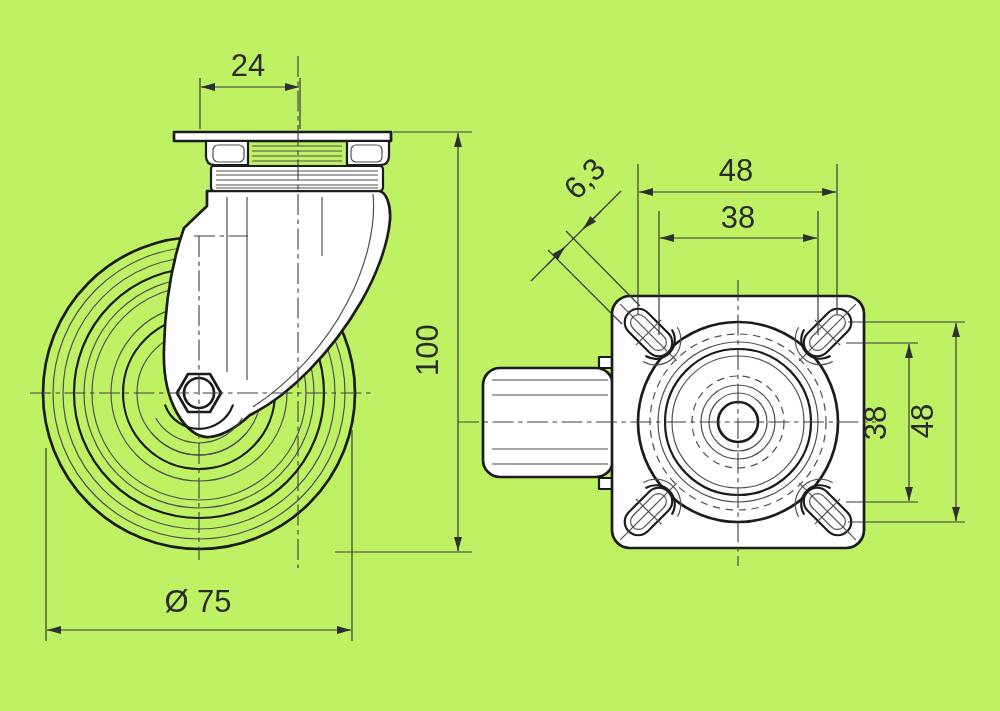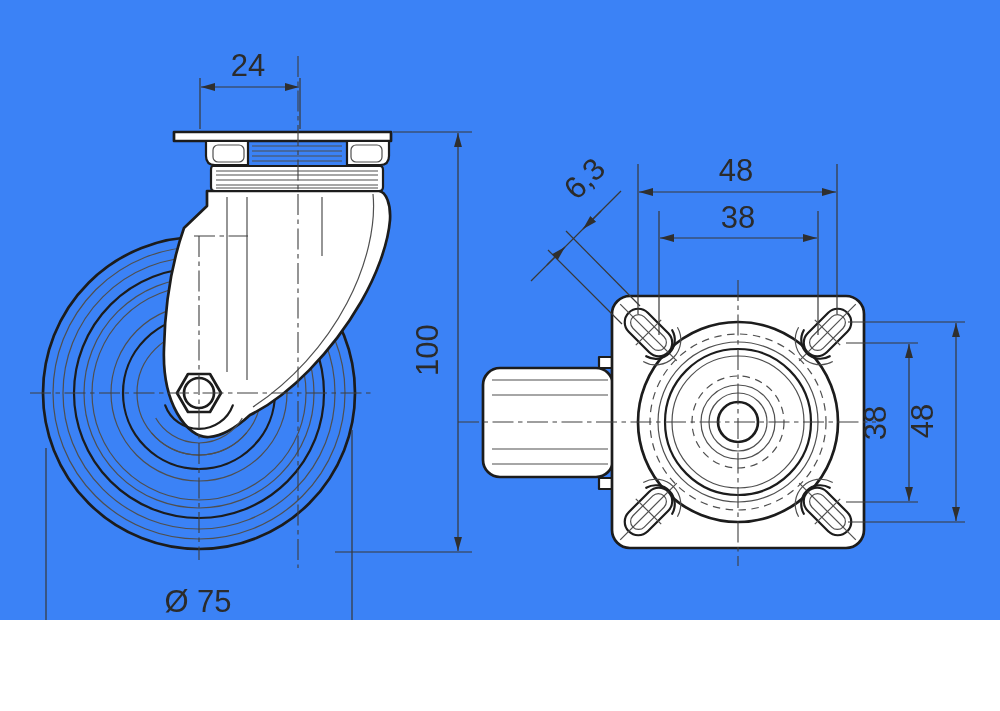--- a/index.html
+++ b/index.html
@@ -1,16 +1,16 @@
 <!DOCTYPE html>
 <html><head>
 <meta charset="utf-8">
 <style>
   html,body{margin:0;padding:0;background:#ffffff;}
-  .stage{width:1000px;height:620px;position:relative;background:#3b82f6;}
+  .stage{width:1000px;height:711px;position:relative;background:#bef264;}
   svg{display:block}
   
   .b  {stroke:#1c1c1c;stroke-width:2.7;fill:none;stroke-linecap:round;stroke-linejoin:round;}
   .b2 {stroke:#1c1c1c;stroke-width:2.2;fill:none;stroke-linecap:round;stroke-linejoin:round;}
   .t  {stroke:#4f4f4f;stroke-width:1.2;fill:none;stroke-linecap:butt;}
   .wf {fill:#ffffff;}
   .cl {stroke:#3f3f3f;stroke-width:1.1;fill:none;stroke-dasharray:21 4.5 4.5 4.5;}
   .hid{stroke:#4f4f4f;stroke-width:1.2;fill:none;stroke-dasharray:7.5 5.5;}
   .dim{stroke:#383838;stroke-width:1.2;fill:none;}
   .dtx{font-family:"Liberation Sans",sans-serif;font-size:31px;fill:#2b2b2b;}

